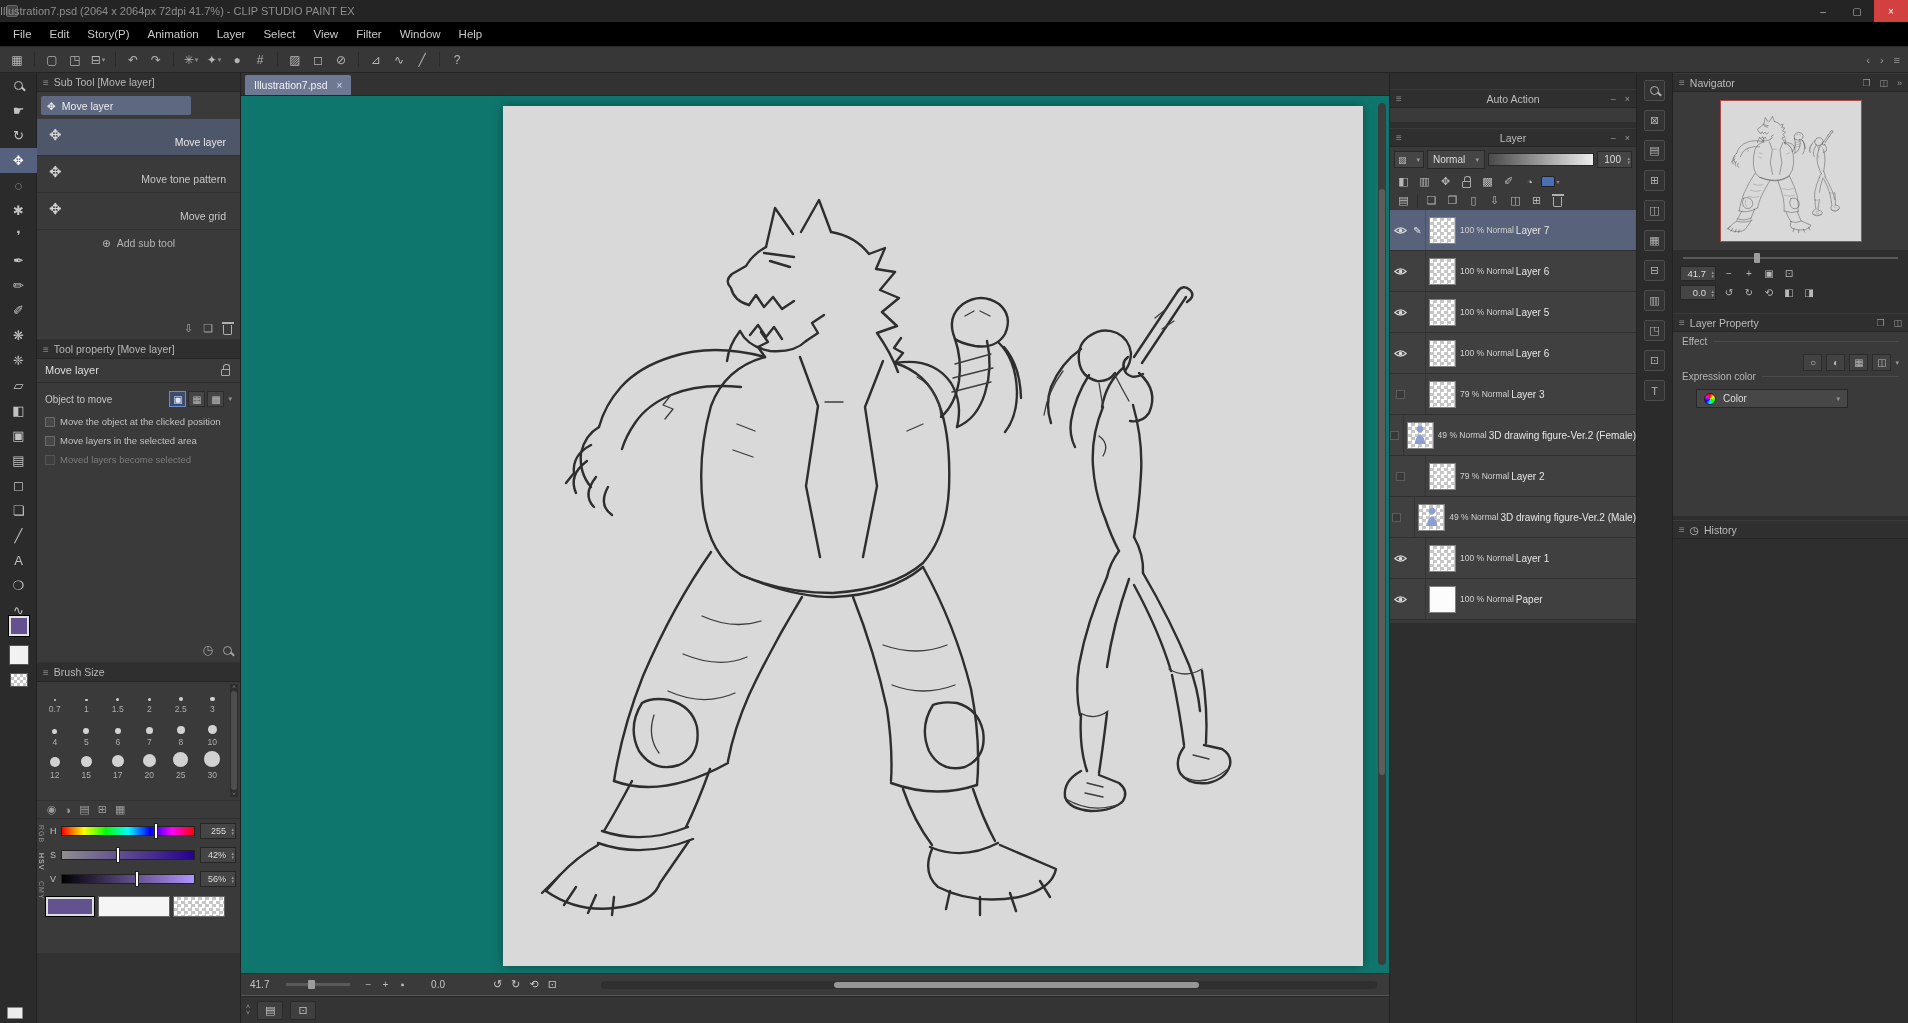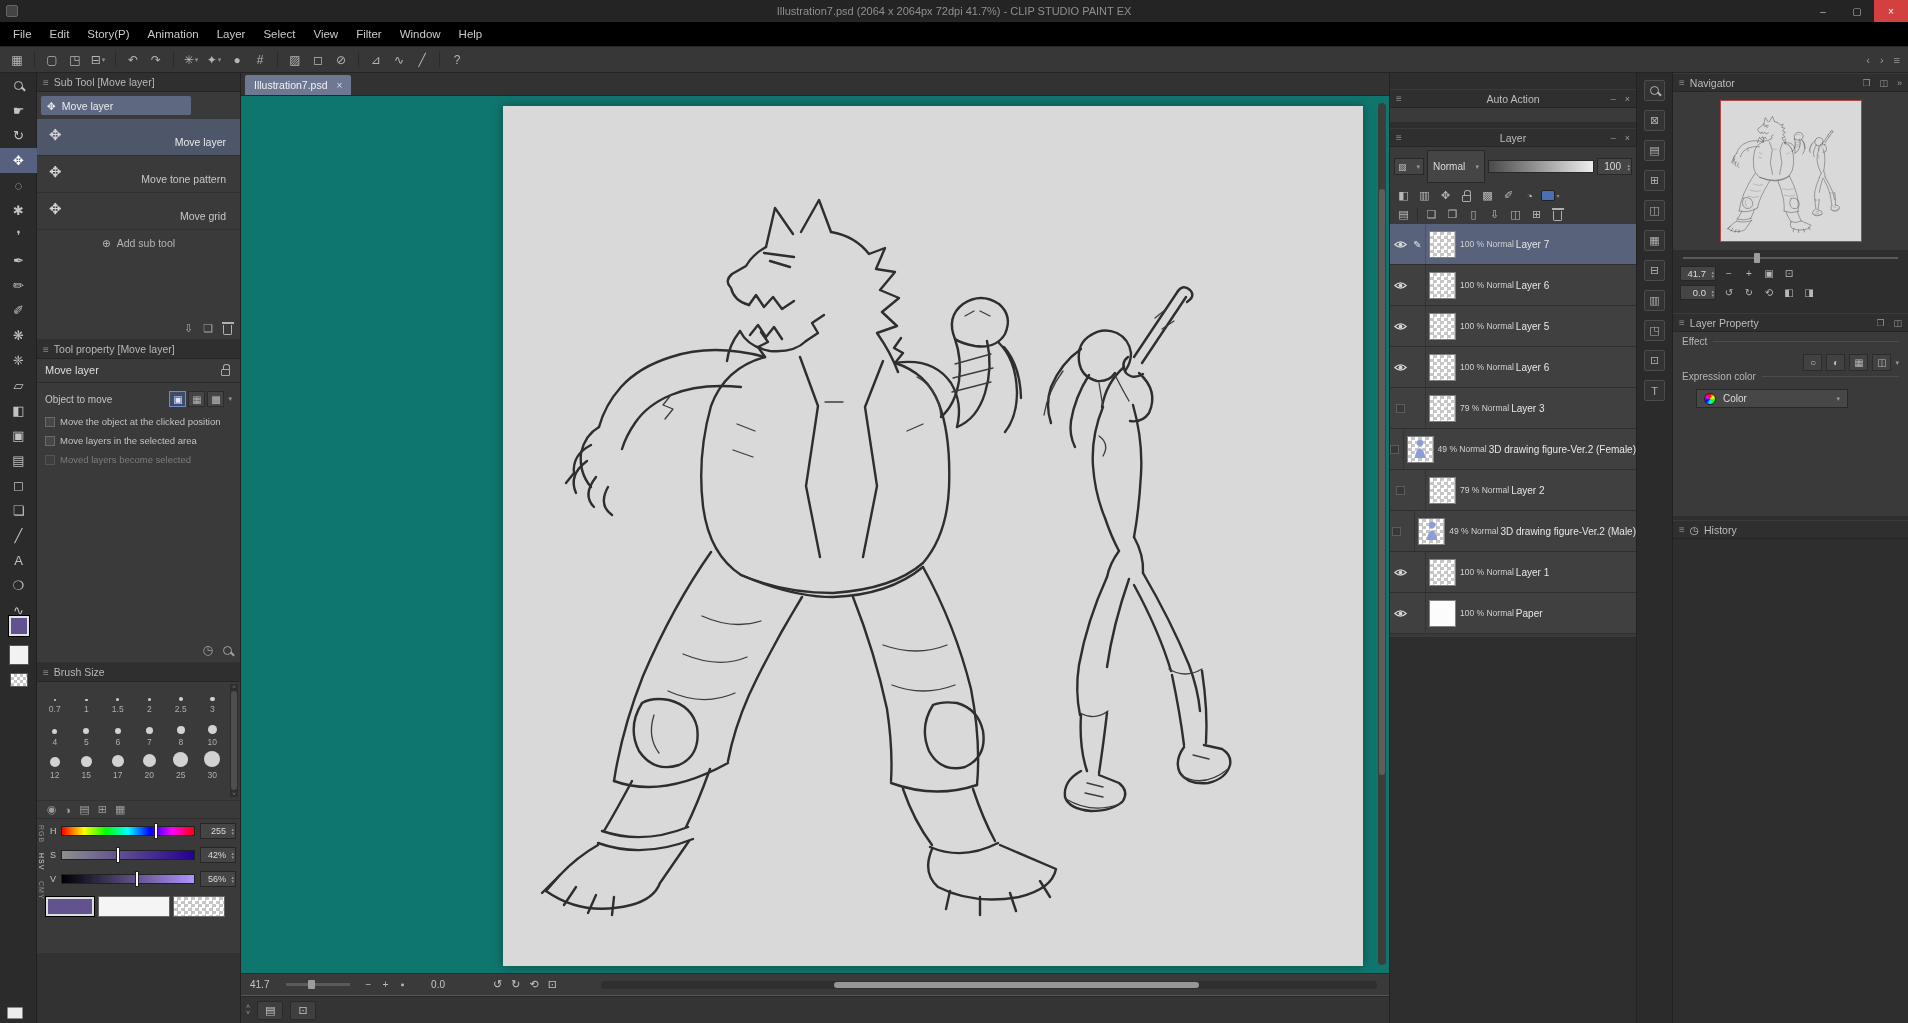--- a/index.html
+++ b/index.html
@@ -3,21 +3,21 @@
 <meta charset="utf-8">
 <style>
 *{margin:0;padding:0;box-sizing:border-box}
 html,body{background:#1b1b1b}
 body{font-family:"Liberation Sans","DejaVu Sans",sans-serif}
 #app{position:relative;width:1908px;height:1023px;background:#2d2d2d;overflow:hidden;color:#cfcfcf;font-size:11px}
 
 
 .titlebar{position:absolute;top:0;left:0;right:0;height:22px;background:#242424;display:flex;align-items:center}
 .app-icon{width:12px;height:12px;margin-left:6px;background:#444;border:1px solid #666;border-radius:2px}
-.tb-title{position:absolute;left:0;right:0;text-align:center;color:#8f8f8f;font-size:11px}
+.tb-title{position:absolute;left:0;right:0;color:#8f8f8f;font-size:11px}
 .tb-btns{position:absolute;right:0;top:0;display:flex;height:22px}
 .tb-btn{width:34px;display:flex;align-items:center;justify-content:center;color:#b5b5b5;font-size:10px}
 .tb-close{background:#d24040;color:#fff}
 .menubar{position:absolute;top:22px;left:0;right:0;height:25px;background:#000000;border-bottom:1px solid #262626;display:flex;align-items:center;padding-left:4px}
 .menu-item{padding:0 9px;color:#c9c9c9;font-size:11.5px}
 .toolbar{position:absolute;top:47px;left:0;right:0;height:26px;background:#373737;border-bottom:1px solid #242424;display:flex;align-items:center;gap:1px;padding-left:6px}
 .tbtn{min-width:22px;height:20px;display:flex;align-items:center;justify-content:center;color:#b5b5b5;font-size:12px;border-radius:2px}
 .tbtn .caret{font-size:7px;margin-left:1px;color:#8d8d8d}
 .tsep{width:1px;height:15px;background:#2a2a2a;margin:0 5px}
 .toolbar-right{margin-left:auto;display:flex;gap:10px;padding-right:8px;color:#9a9a9a}
@@ -116,21 +116,21 @@
 
 .layer-dock{position:absolute;left:1389px;top:73px;width:248px;bottom:0;background:#2e2e2e;border-left:1px solid #222;border-right:1px solid #222}
 .dock-header{height:19px;background:#2f2f2f;border-top:1px solid #3a3a3a;border-bottom:1px solid #262626;display:flex;align-items:center;padding:0 6px;color:#bdbdbd;font-size:10.5px;position:relative;gap:5px}
 .dh-center{position:absolute;left:0;right:0;text-align:center;pointer-events:none}
 .dh-right{margin-left:auto;display:flex;gap:9px;color:#9a9a9a;font-size:9px;z-index:1}
 .aa-panel{position:absolute;top:16px;left:0;right:0}
 .aa-body{height:14px;background:#3a3a3a}
 .layer-panel{position:absolute;top:55px;left:0;right:0;background:#3a3a3a;padding-bottom:3px}
 .blend-row{display:flex;align-items:center;gap:3px;padding:3px 4px}
 .mini-combo{width:30px;height:17px;background:#454545;border:1px solid #282828;display:flex;align-items:center;justify-content:space-between;padding:0 3px;font-size:9px;color:#bbb}
-.combo{flex:0 0 58px;height:33px;background:#454545;border:1px solid #282828;display:flex;align-items:center;justify-content:space-between;padding:0 5px;font-size:10px;color:#ddd}
+.combo{flex:0 0 58px;height:19px;background:#454545;border:1px solid #282828;display:flex;align-items:center;justify-content:space-between;padding:0 5px;font-size:10px;color:#ddd}
 .combo .caret,.mini-combo .caret{font-size:7px;color:#999}
 .opacity-bar{flex:1;height:13px;border:1px solid #282828;background:linear-gradient(to right,#4a4a4a,#ededed)}
 .num-box{width:35px;height:17px;background:#454545;border:1px solid #282828;display:flex;align-items:center;justify-content:flex-end;padding-right:10px;font-size:10px;color:#ddd;position:relative}
 .licons{display:flex;align-items:center;gap:2px;padding:1px 4px;height:19px}
 .lic{width:19px;height:17px;display:flex;align-items:center;justify-content:center;color:#b8b8b8;font-size:11px}
 .lic .caret{font-size:6px;color:#8d8d8d;margin-left:1px}
 .lic-blue{width:14px;height:11px;background:#4a6fb5;border:1px solid #222;border-radius:2px}
 .lsep{width:1px;height:14px;background:#2c2c2c;margin:0 2px}
 .lrow{height:41px;display:flex;align-items:stretch;border-bottom:1px solid #2f2f2f;background:#404040}
 .lrow.sel{background:#59627b}

